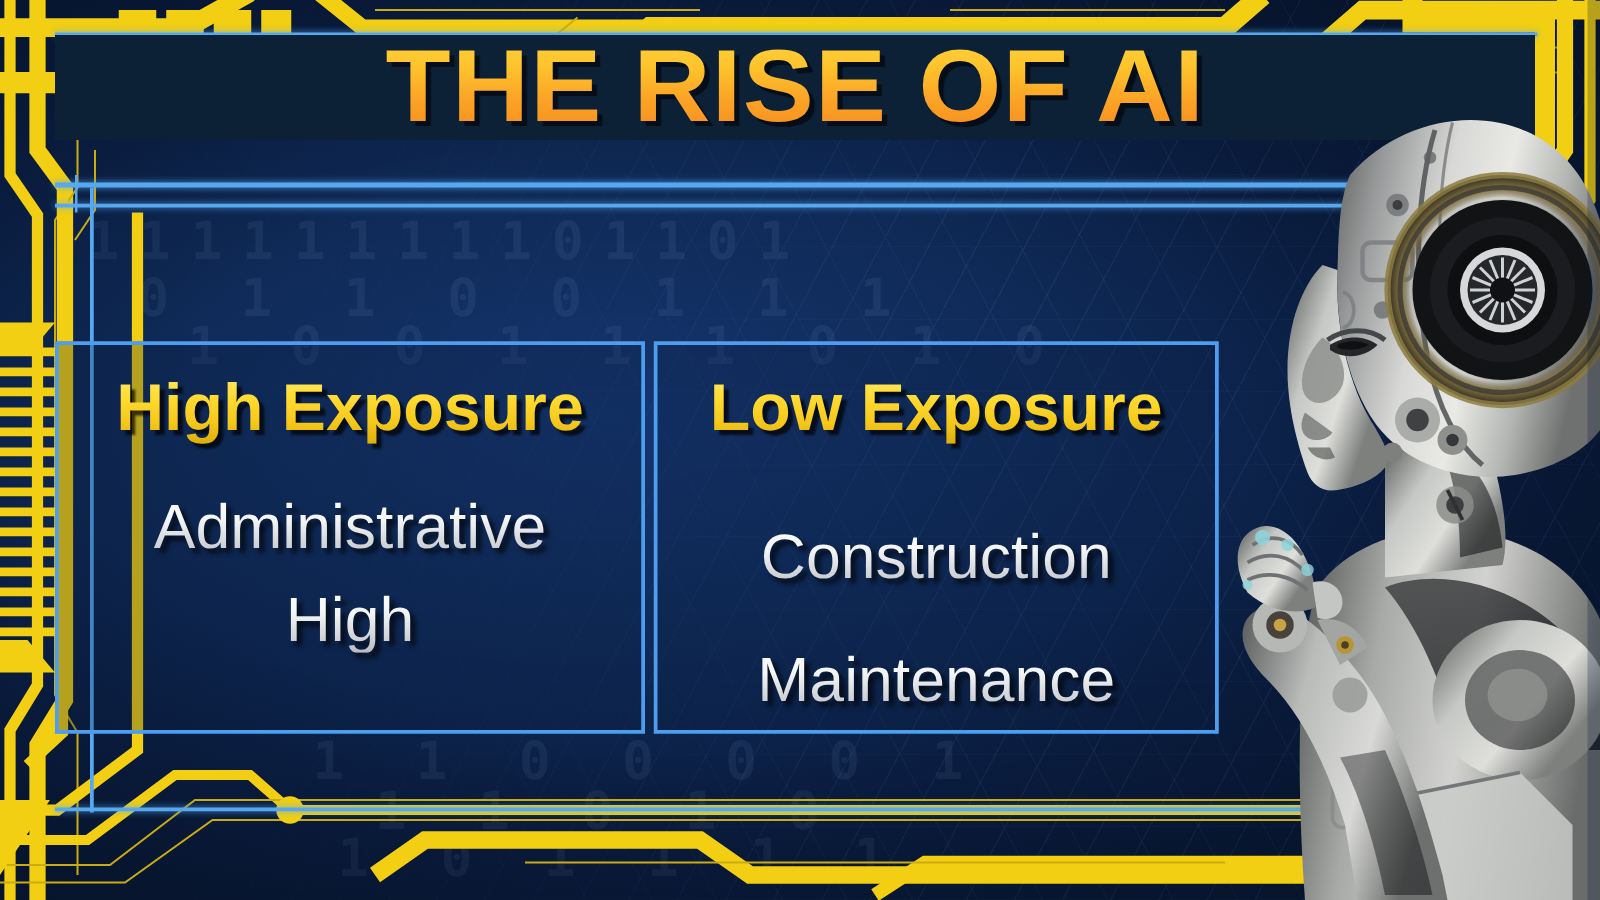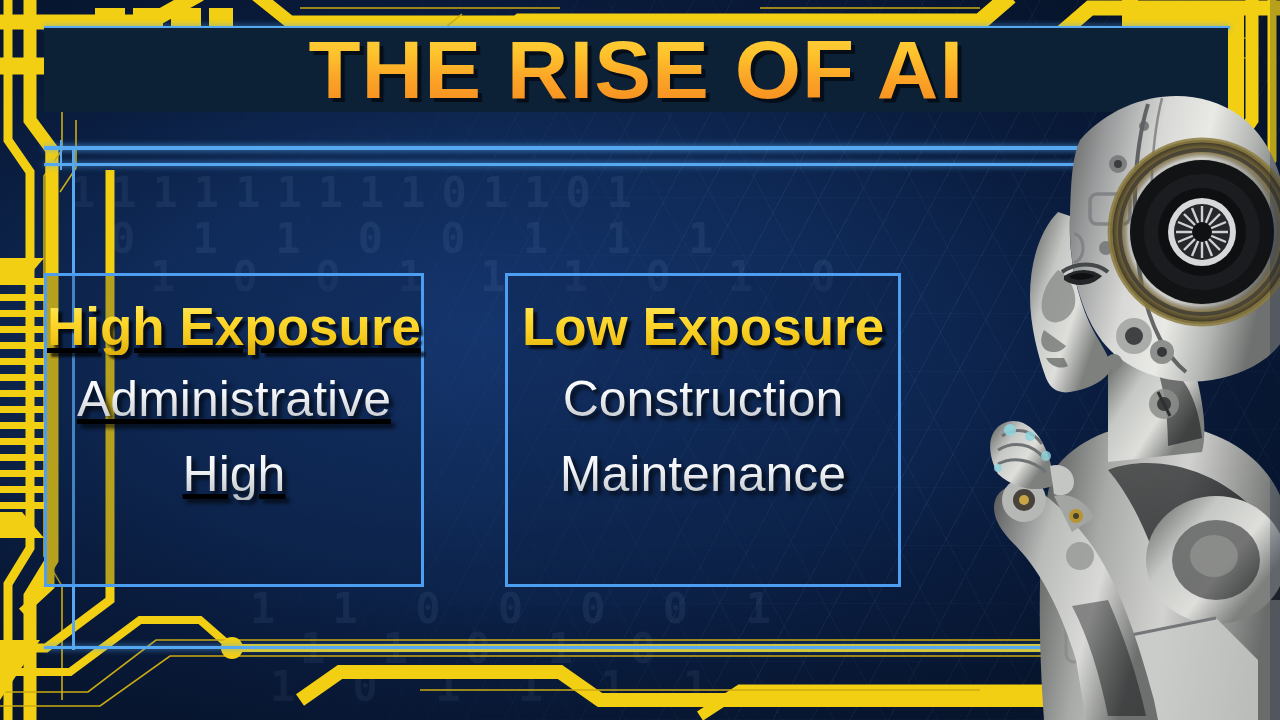--- a/index.html
+++ b/index.html
@@ -77,38 +77,38 @@
   }
 
   
   .panel{
     position:absolute; top:273px; height:314px;
     border:3px solid #4d9ef0;
     background:rgba(10,29,64,.26);
     display:flex; flex-direction:column; align-items:center;
     padding-top:22px;
   }
-  .panel-high{ left:44px;  width:380px;text-decoration:underline; }
-  .panel-low { left:505px; width:396px; }
+  .panel-high{ left:44px;  width:472px; }
+  .panel-low { left:523px; width:452px;gap:24px; }
 
   .panel-head{
     font-weight:700; font-size:53px; line-height:1.08; white-space:nowrap;
     background:linear-gradient(180deg,#ffe96b 0%,#ffdb32 35%,#f5c81b 70%,#dfae09 100%);
     -webkit-background-clip:text; background-clip:text;
     color:transparent; -webkit-text-fill-color:transparent;
     filter:drop-shadow(4px 4px 1px rgba(0,0,0,.70));
   }
   .panel-item{
     font-weight:400; font-size:50px; line-height:1.05; white-space:nowrap;
     background:linear-gradient(180deg,#ffffff 0%,#f3f4f6 40%,#cfd2d6 78%,#b9bcc2 100%);
     -webkit-background-clip:text; background-clip:text;
     color:transparent; -webkit-text-fill-color:transparent;
     filter:drop-shadow(4px 4px 2px rgba(0,0,0,.72));
   }
-  .panel-item.first{ margin-top:18px; }
+  .panel-item.first{ margin-top:40px; }
   .panel-item.second{ margin-top:22px; }
 
   
   .robot{ position:absolute; right:-8px; top:0; width:330px; height:720px; }
   .robot svg{ display:block; width:330px; height:720px; }
 </style>
 </head>
 <body>
 
 <div class="stage">

